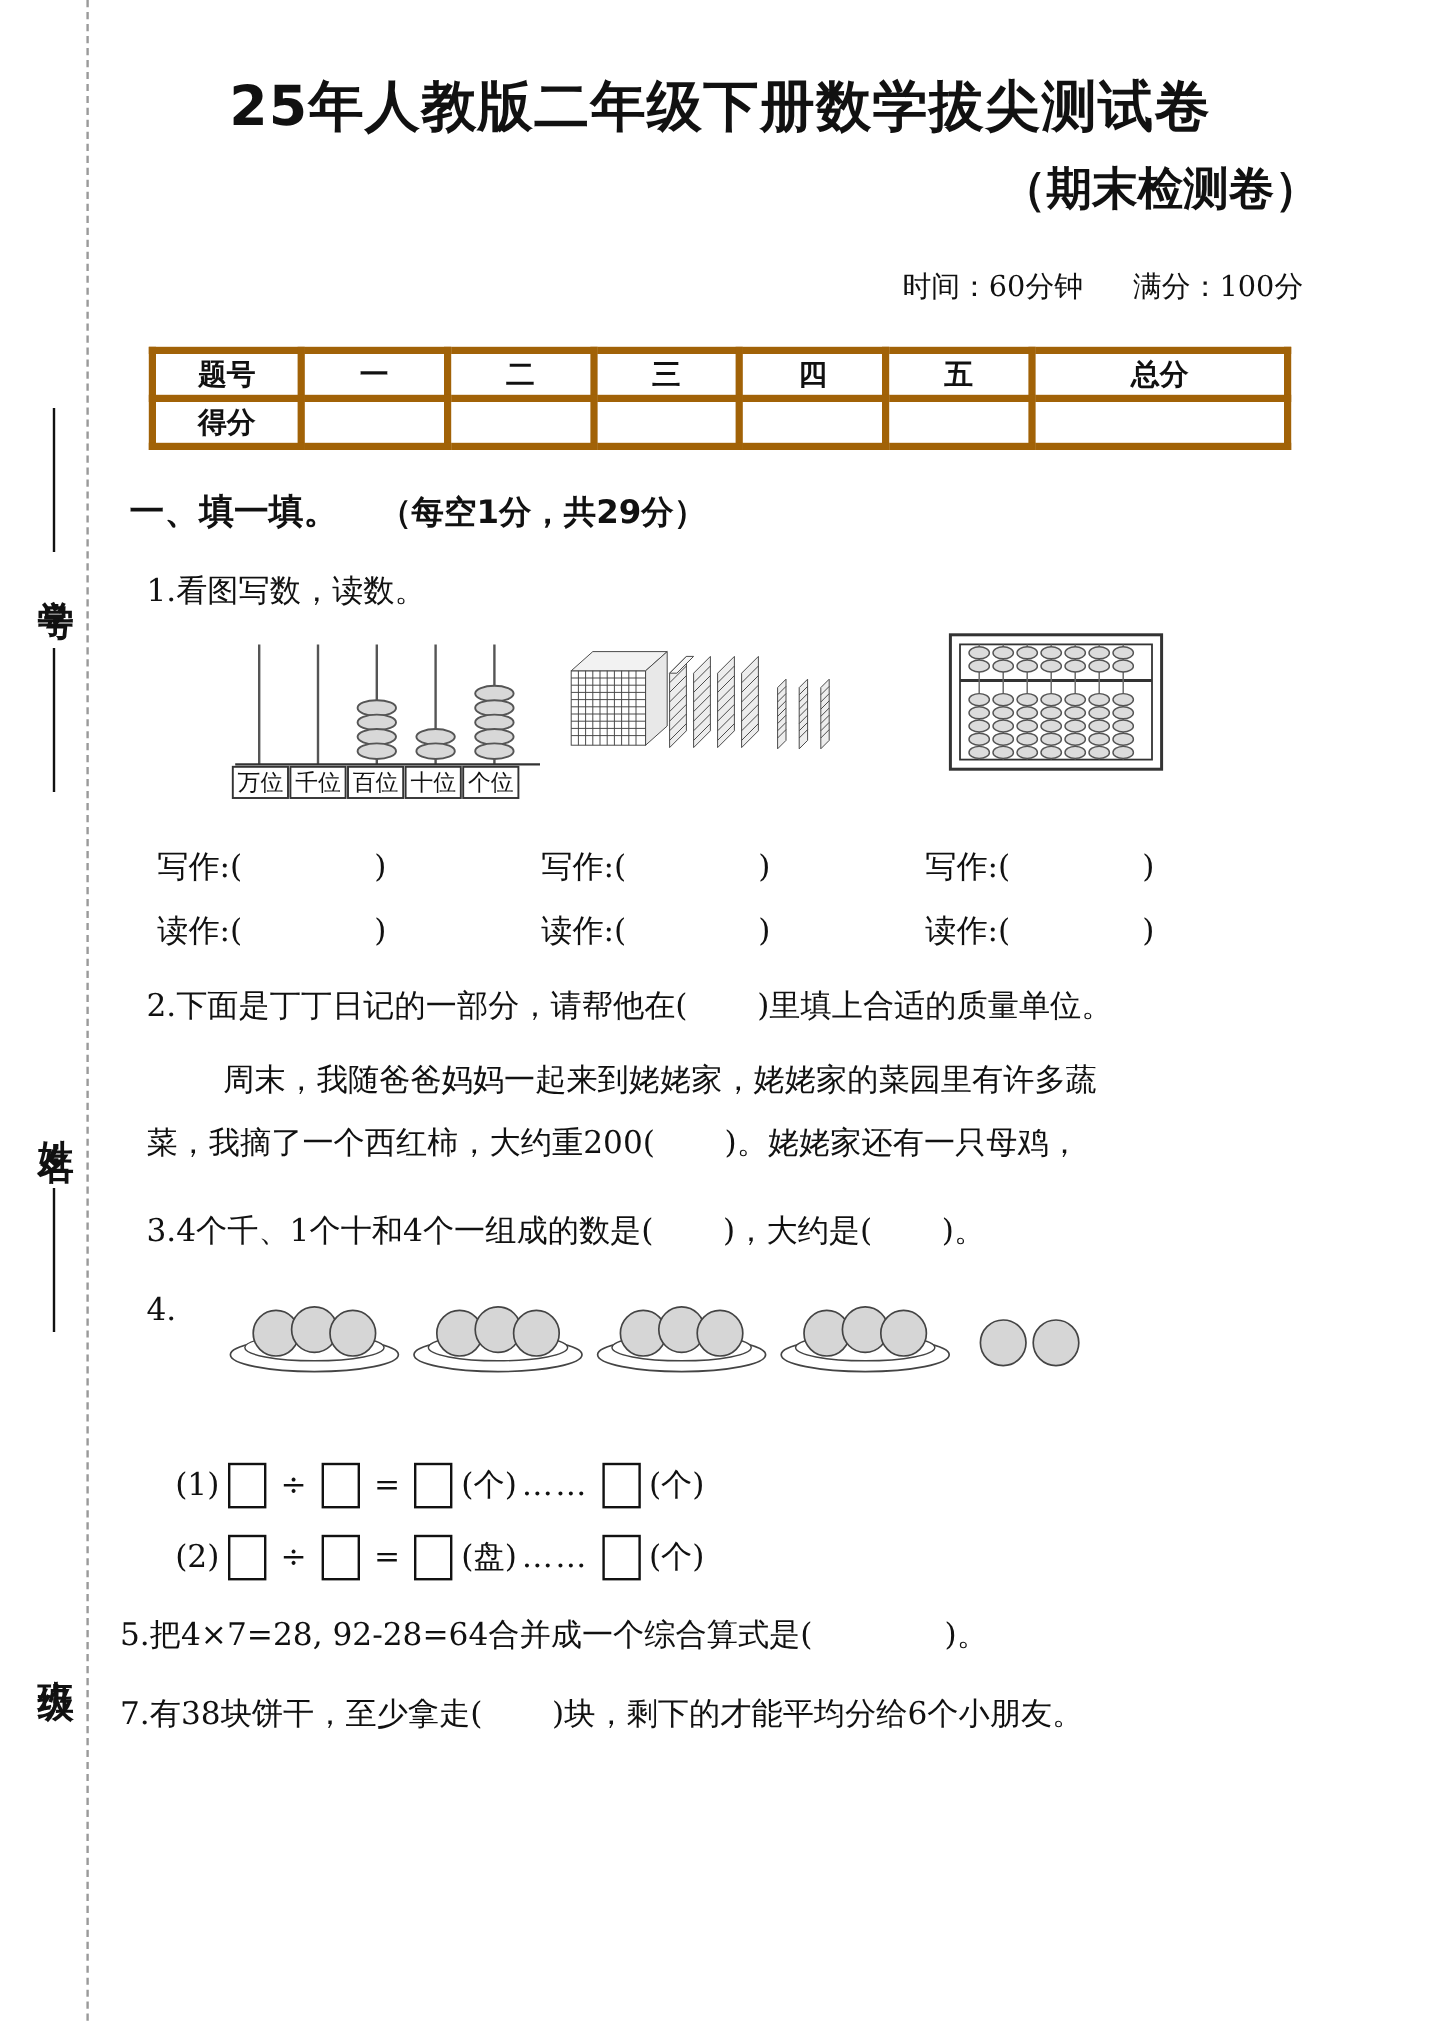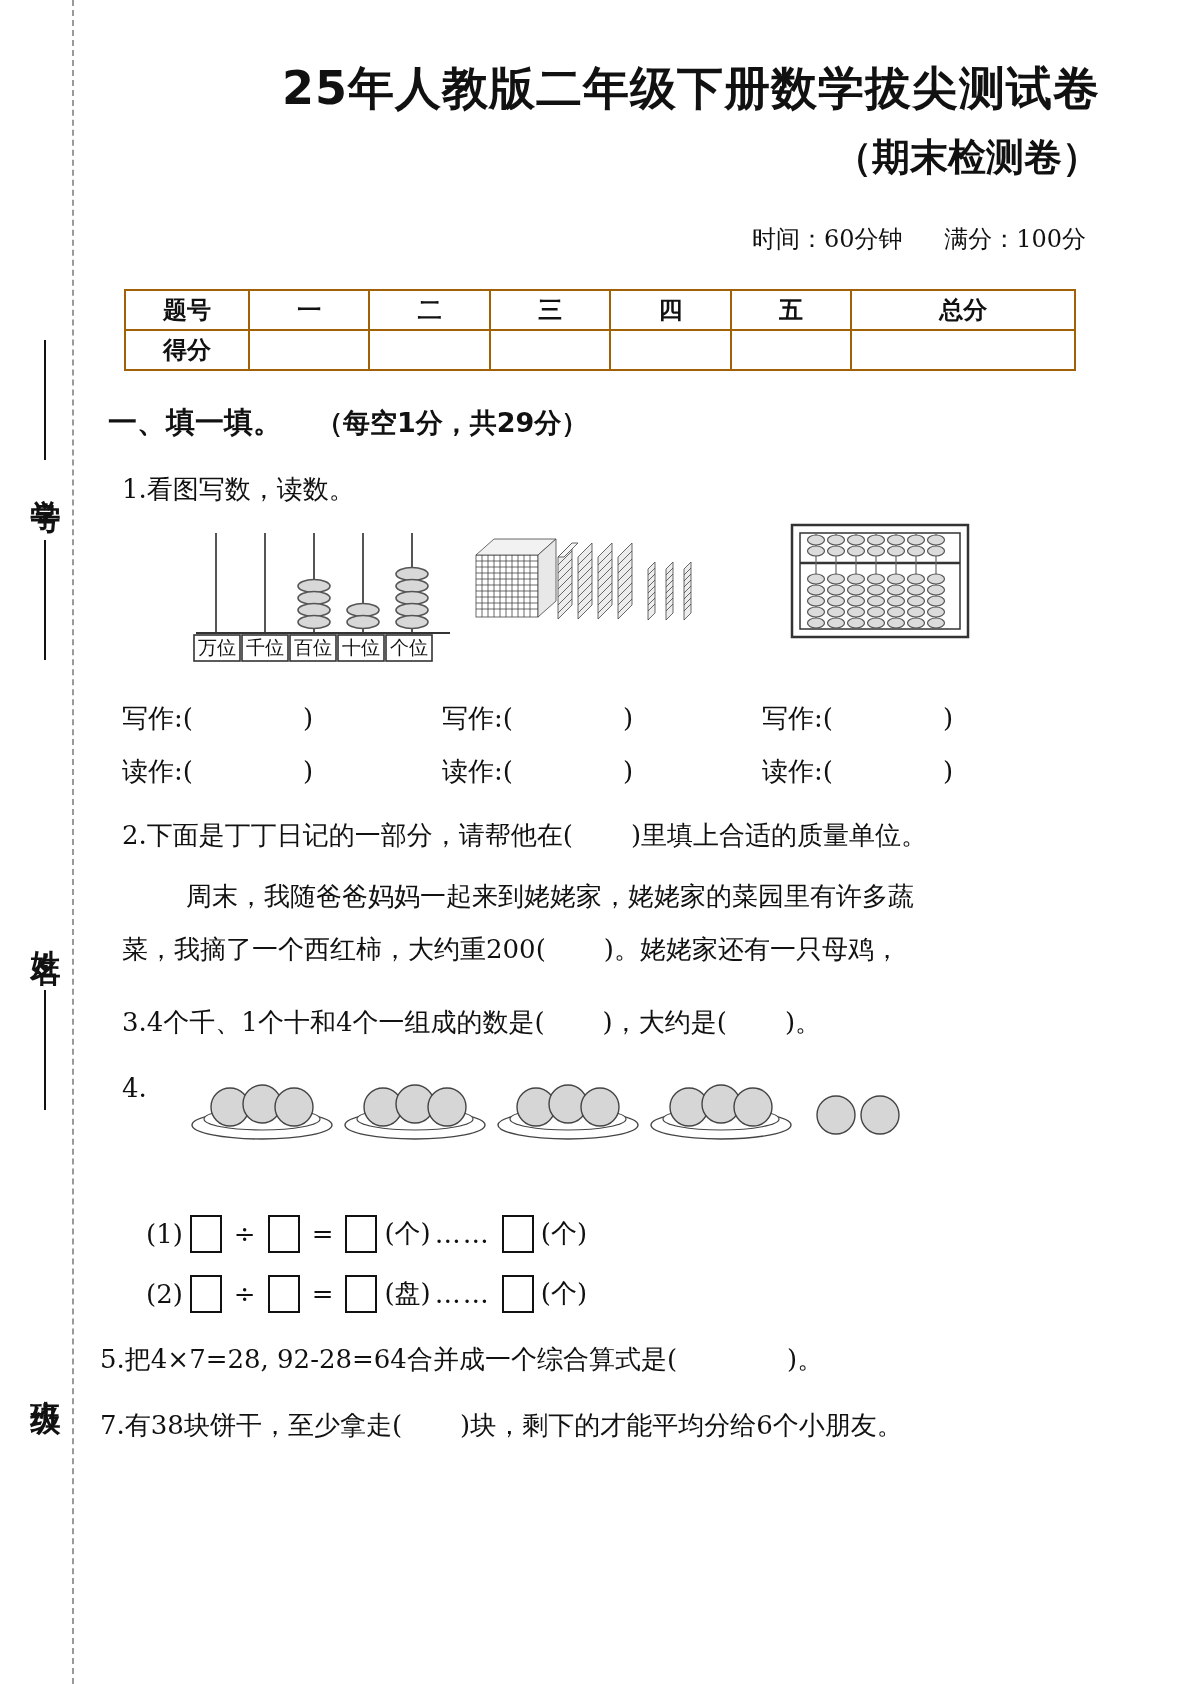--- a/index.html
+++ b/index.html
@@ -31,21 +31,21 @@
     font-family:"DejaVu Serif","Liberation Serif",serif;
     margin:16px 0;
   }
 
   
   .page{
     position:absolute; left:100px; top:0; width:1000px; height:1684px;
   }
 
   .title{
-    text-align:right;
+    text-align:center;
     font-size:46px; font-weight:bold;
     letter-spacing:1px;
     margin-top:58px;
     font-family:"DejaVu Sans","Liberation Sans",sans-serif;
     white-space:nowrap;
   }
   .subtitle{
     text-align:right;
     font-size:38px; font-weight:bold;
     margin-top:12px;
@@ -59,21 +59,21 @@
   }
   .meta span{ margin-left:34px;margin-top:29px; }
 
   
   table.score{
     border-collapse:collapse;
     margin:34px auto 0 auto;
     width:952px;
   }
   table.score td{
-    border:2px solid #a16207;
+    border:6px solid #a16207;
     height:40px;
     text-align:center;
     font-size:24px;
     font-weight:bold;
   }
   table.score td.head{ width:124px; }
 
   
   .sec-head{
     font-size:29px; font-weight:bold;
@@ -89,21 +89,21 @@
   .gap-lg{ display:inline-block; width:110px; }
 
   
   .fig1{
     position:relative; height:160px; margin:14px 0 0 0;
   }
   .counter{ position:absolute; left:92px; top:2px; }
   .blocks{ position:absolute; left:372px; top:6px; }
   .abacus{ position:absolute; left:690px; top:0px; }
 
-  .rowline{ font-size:26px; margin:18px 0 0 22px; display:flex; }
+  .rowline{ font-size:26px; margin:18px 0 0 22px; display:flex;justify-content:center; }
   .rowline .cell{ width:320px; }
 
   
   .plates{ position:relative; height:78px; margin:6px 0 0 0; }
 
   .eqline{ font-size:26px; margin:22px 0 0 46px; display:flex; align-items:center; }
   .box{
     display:inline-block; width:32px; height:38px;
     border:2px solid #111; vertical-align:-8px; margin:0 7px;
   }

